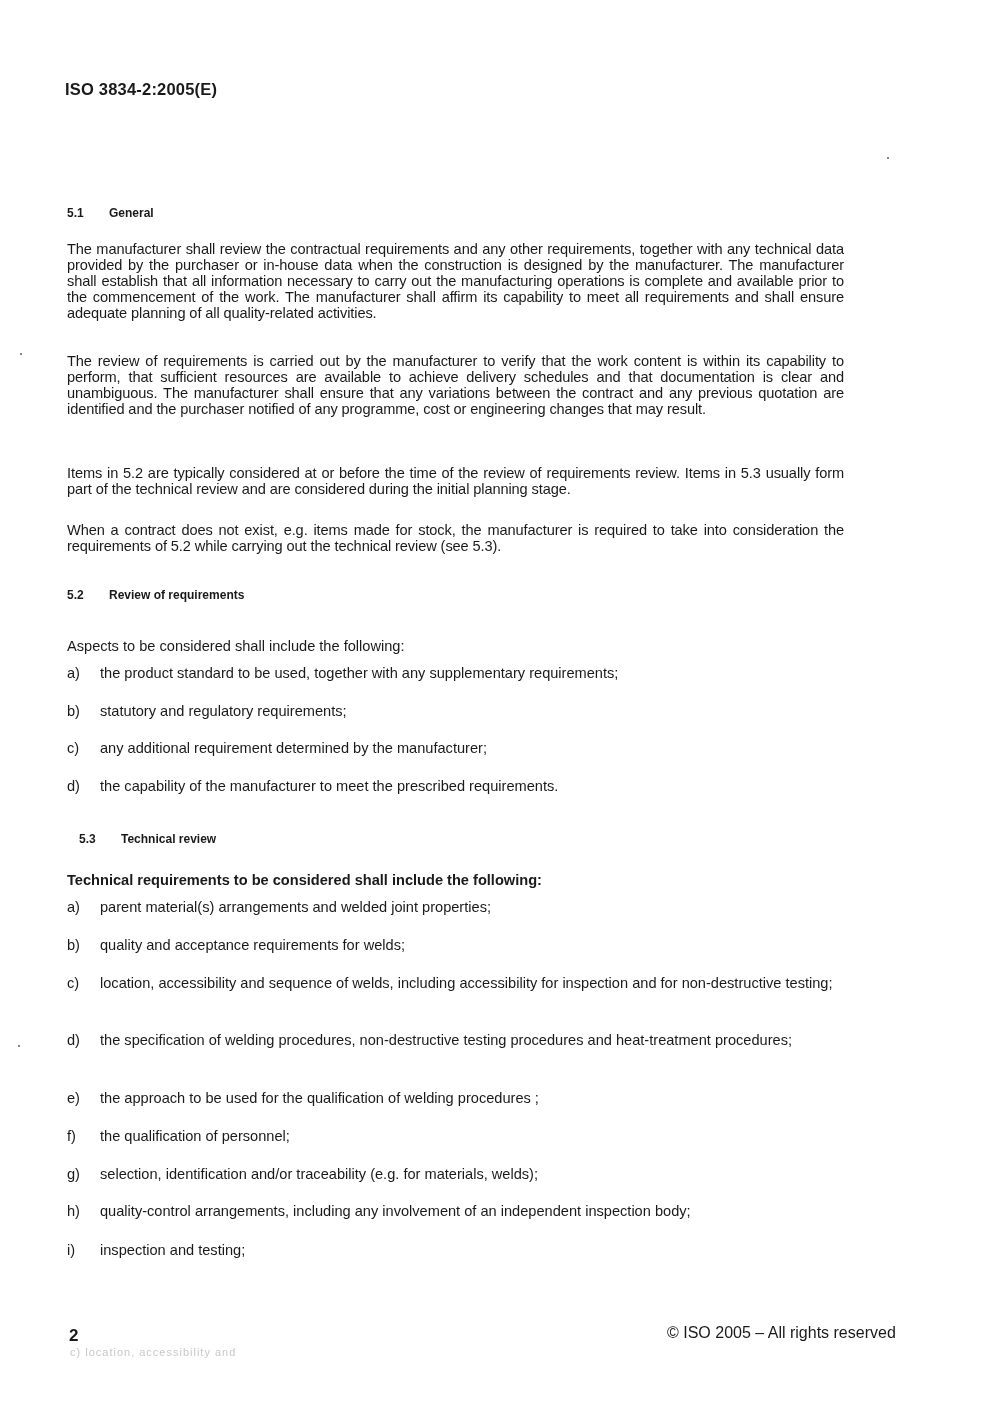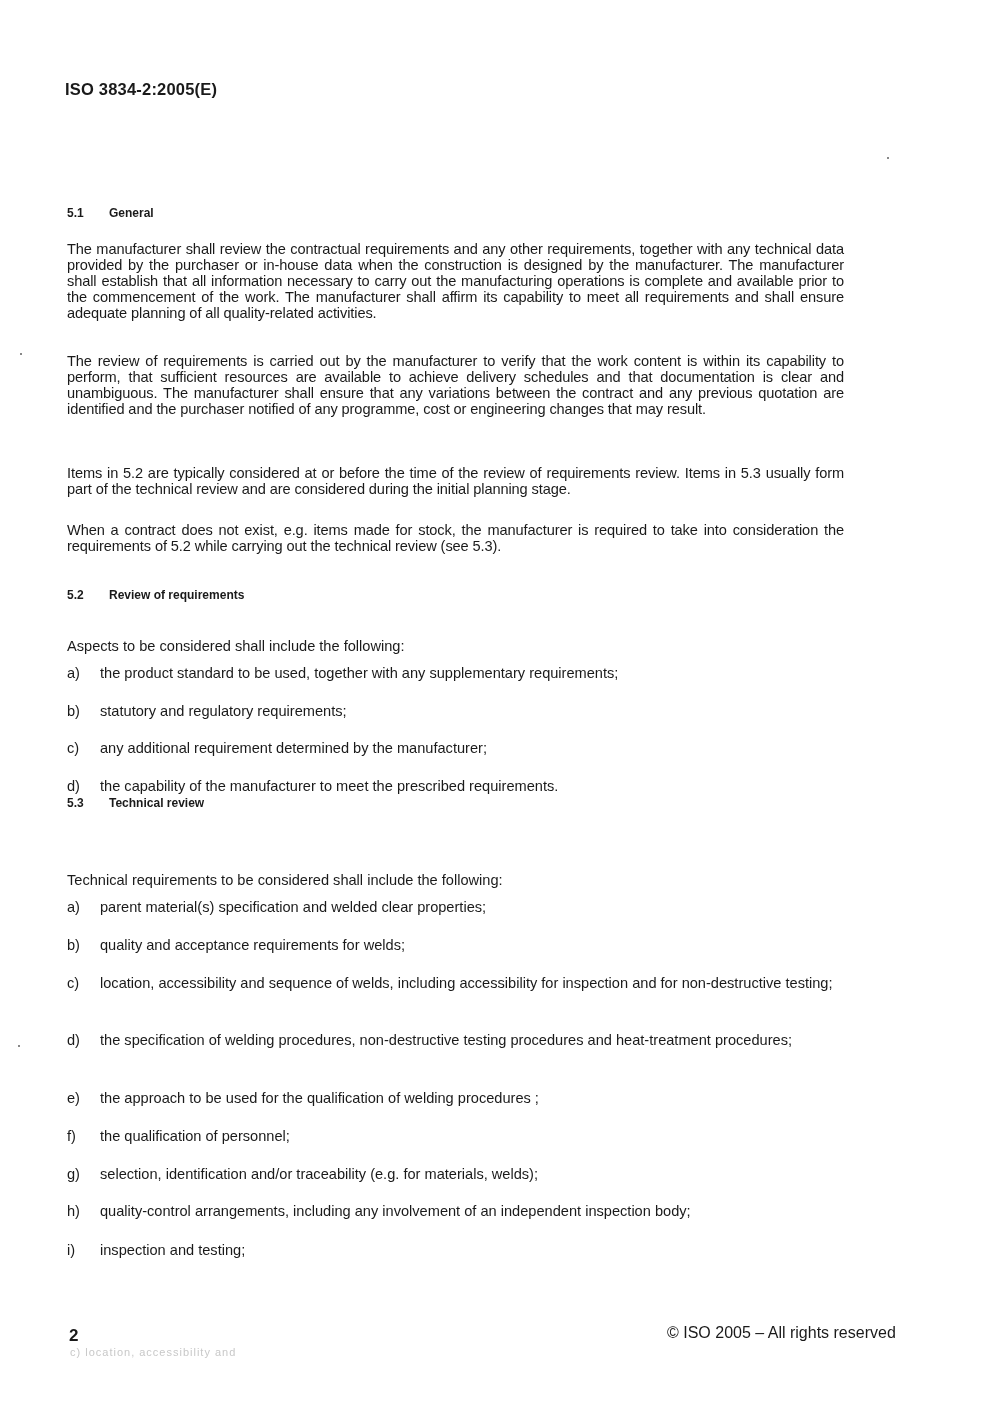--- a/index.html
+++ b/index.html
@@ -53,28 +53,28 @@
   </div>
   <div class="item" style="top:739px;">
     <span class="label">c)</span>
     <span class="text">any additional requirement determined by the manufacturer;</span>
   </div>
   <div class="item" style="top:777px;">
     <span class="label">d)</span>
     <span class="text">the capability of the manufacturer to meet the prescribed requirements.</span>
   </div>
 
-  <div class="h2" style="top:796px;">
+  <div class="h2" style="top:832px;margin-left:12px;">
     <span class="num">5.3</span><span>Technical review</span>
   </div>
-  <div class="intro" style="top:860px;">Technical requirements to be considered shall include the following:</div>
+  <div class="intro" style="top:860px;font-weight:bold;">Technical requirements to be considered shall include the following:</div>
 
   <div class="item" style="top:898px;">
     <span class="label">a)</span>
-    <span class="text">parent material(s) specification and welded clear properties;</span>
+    <span class="text">parent material(s) arrangements and welded joint properties;</span>
   </div>
   <div class="item" style="top:936px;">
     <span class="label">b)</span>
     <span class="text">quality and acceptance requirements for welds;</span>
   </div>
   <div class="item" style="top:974px;">
     <span class="label">c)</span>
     <span class="text">location, accessibility and sequence of welds, including accessibility for inspection and for non-destructive testing;</span>
   </div>
   <div class="item" style="top:1031px;">

